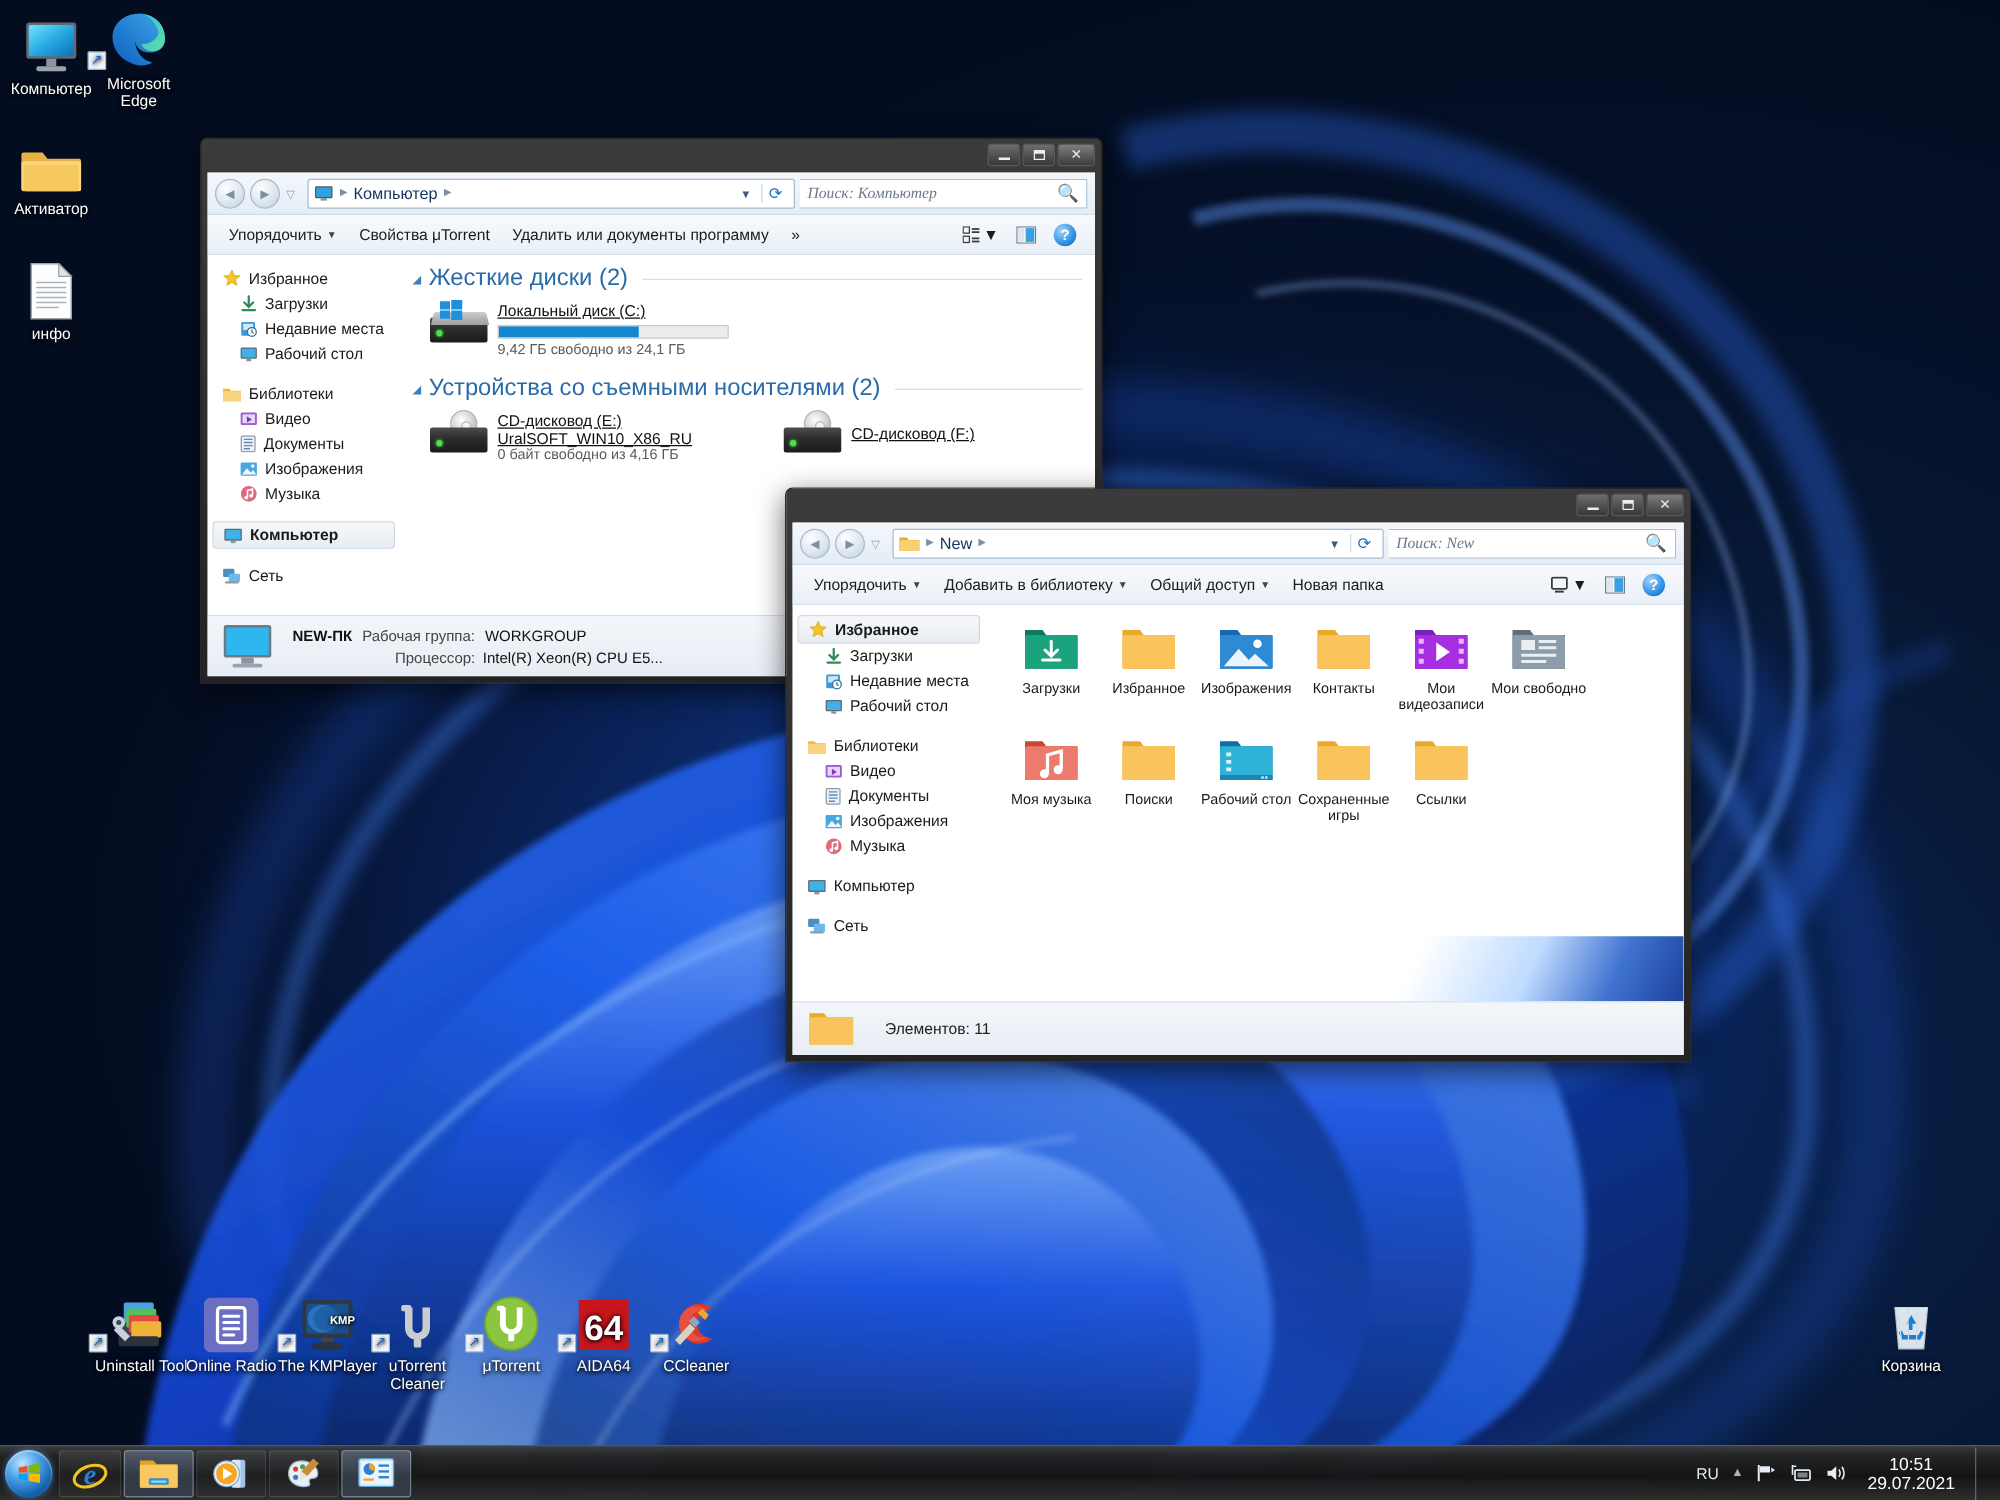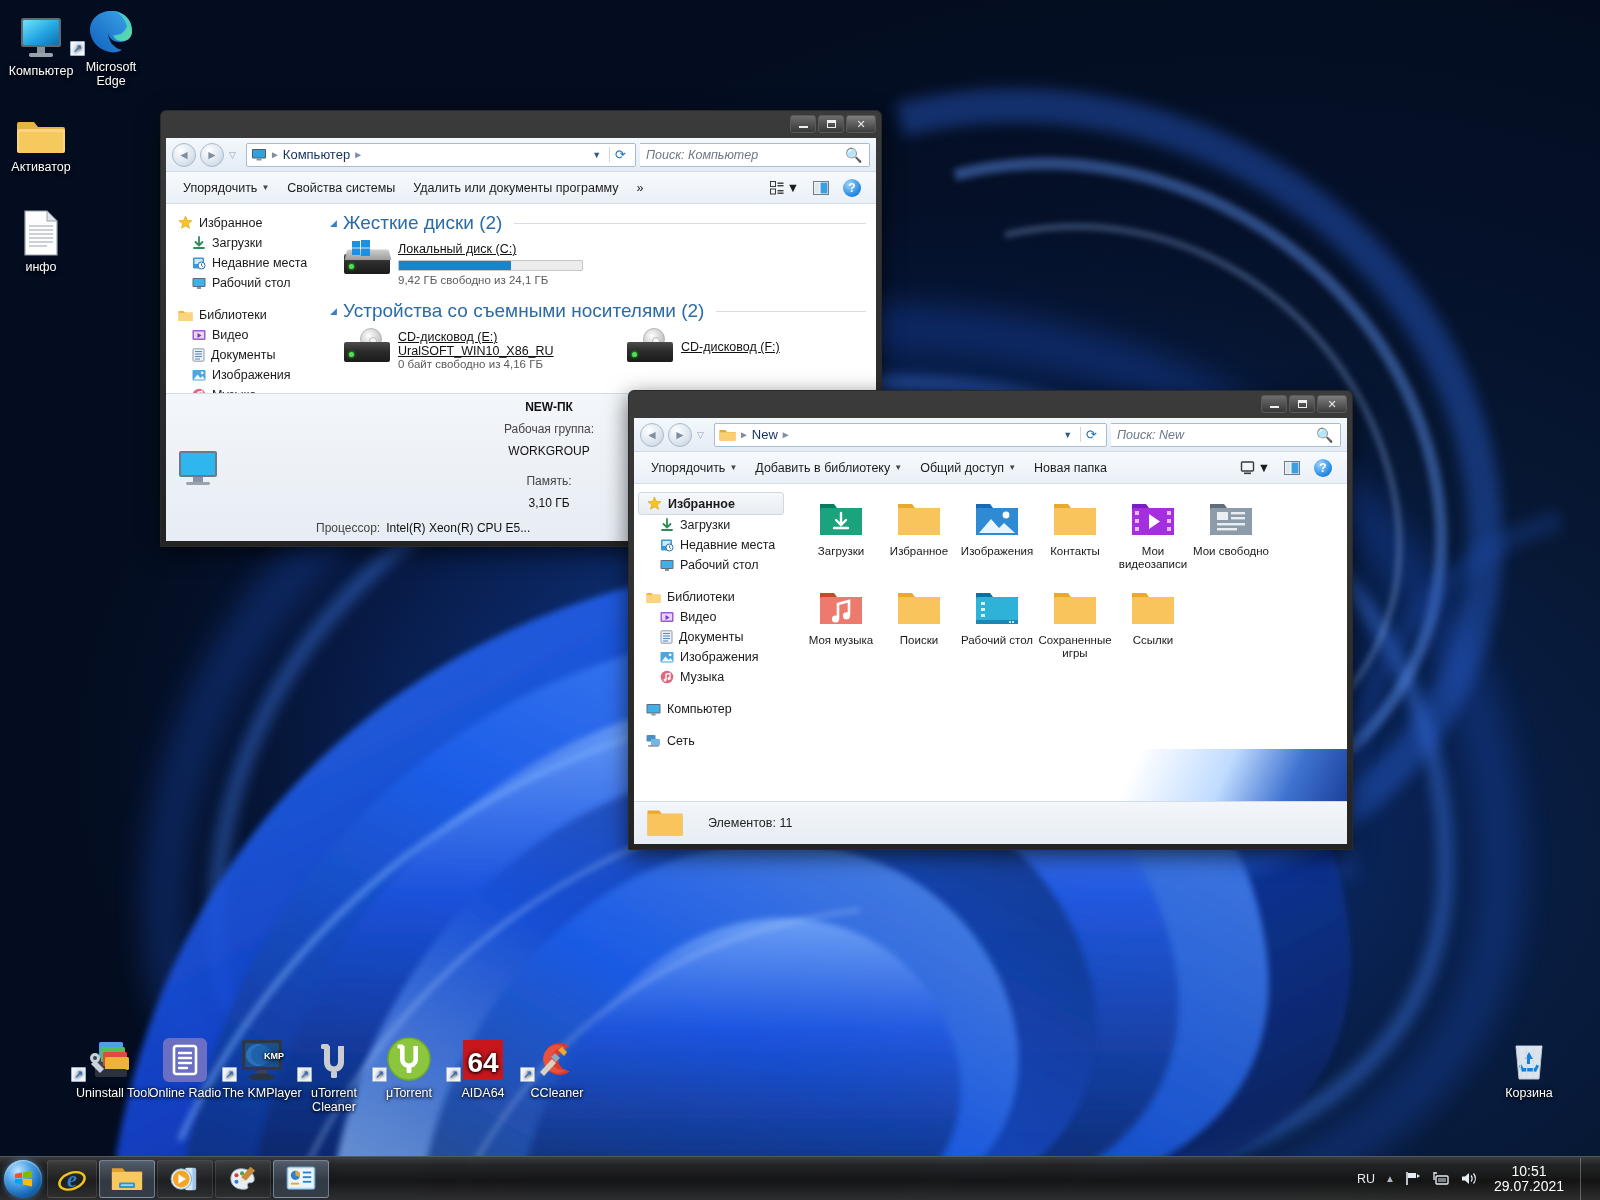--- a/index.html
+++ b/index.html
@@ -74,21 +74,21 @@
     border-radius:2px; display:flex; align-items:center; padding:0 4px; gap:3px;
     font-size:13px; color:#14345e;
   }
   .crumbs .sep { color:#7d8fa3; font-size:10px; }
   .crumbs .spacer { flex:1; }
   .crumbs .cdrop { color:#3a5a80; font-size:9px; padding:0 5px; }
   .crumbs .refresh { color:#1f6fc4; font-size:13px; padding:0 5px; border-left:1px solid #ccd8e4; }
   .searchbox {
     width:230px; height:24px; background:#fff; border:1px solid #a6bcd0; border-left:none;
     border-radius:0 2px 2px 0; display:flex; align-items:center; padding:0 6px;
-    font-size:12.5px; font-style:italic; color:#6d7886;
+    font-size:12.5px; font-style:italic; color:#6d7886;font-family:Liberation Serif, serif;
   }
   .searchbox .sp { flex:1; }
   .searchbox .mag { color:#1f6fc4; font-size:14px; font-style:normal; }
   
   .cmdbar {
     height: 32px; background: linear-gradient(180deg,#f7fafd,#eaf0f7);
     border-bottom:1px solid #d4dfea; display:flex; align-items:center; padding:0 8px; gap:0px;
     font-size:12.5px; color:#1b1b1b;
   }
   .cmd { padding: 4px 9px; display:flex; align-items:center; gap:4px; white-space:nowrap; }
@@ -467,21 +467,21 @@
           <span class="mag">🔍</span>
         </div>
       </div>
 
       <div class="cmdbar">
         <div class="cmd">
           <span>Упорядочить</span>
           <span class="cv">▼</span>
         </div>
         <div class="cmd">
-          <span>Свойства системы</span>
+          <span>Свойства μTorrent</span>
         </div>
         <div class="cmd">
           <span>Удалить или документы программу</span>
         </div>
         <div class="cmd">
           <span>»</span>
         </div>
         <span class="grow"></span>
         <div class="cmdicon">
           <svg width="14" height="14" viewBox="0 0 14 14">
@@ -667,21 +667,21 @@
       </div>
 
       <div class="statusbar" style="align-items:center">
         <svg width="42" height="36" viewBox="0 0 42 36">
           <rect x="1" y="1" width="38" height="26" rx="2" fill="#6d7984"></rect>
           <rect x="3" y="3" width="34" height="22" fill="#2fb6ef"></rect>
           <rect x="15" y="27" width="10" height="5" fill="#8b949e"></rect>
           <rect x="8" y="32" width="24" height="3" rx="1.4" fill="#9aa3ad"></rect>
         </svg>
         <div style="display:flex;flex-direction:column;gap:3px;flex:1">
-          <div style="display:flex;align-items:center;gap:8px;flex-direction:column;">
+          <div style="display:flex;align-items:center;gap:8px;">
             <span class="sb-v" style="font-weight:bold">NEW-ПК</span>
             <span class="sb-k">Рабочая группа:</span>
             <span class="sb-v">WORKGROUP</span>
             <span style="flex:1"></span>
             <span class="sb-k">Память:</span>
             <span class="sb-v">3,10 ГБ</span>
             <span style="width:70px"></span>
           </div>
           <div style="display:flex;align-items:center;gap:6px;padding-left:82px">
             <span class="sb-k">Процессор:</span>

